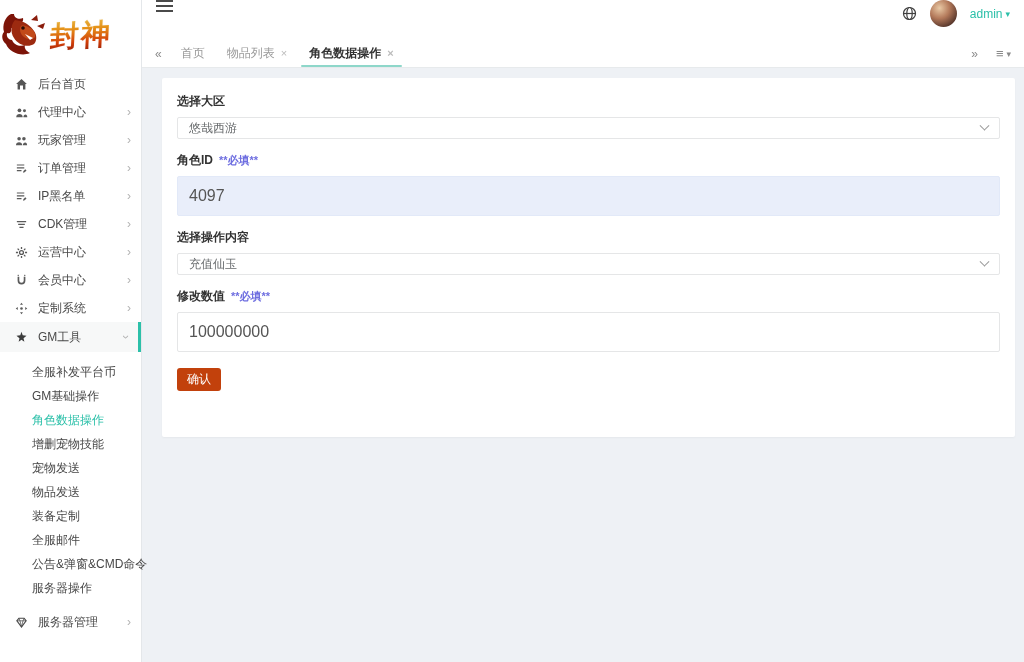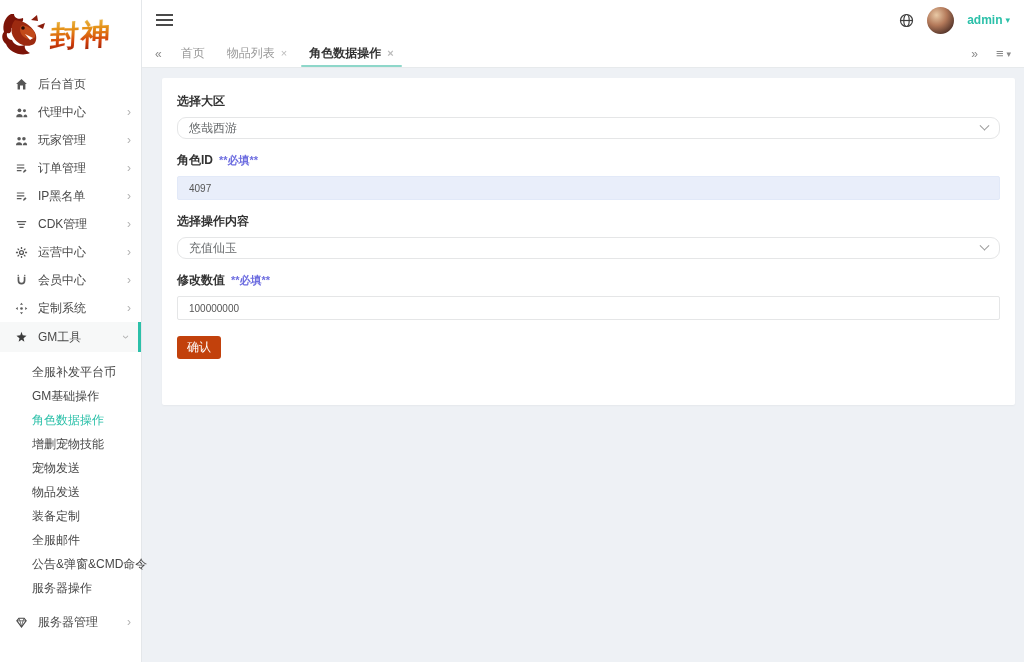--- a/index.html
+++ b/index.html
@@ -27,21 +27,21 @@
   .menu-item.active { background:#f7f8f8; border-right:3px solid #2cc0a9; height:30px; }
   .menu-item.active .mi-arrow { transform:rotate(90deg); }
   .submenu { padding:8px 0 4px; }
   .submenu-item { height:24px; line-height:24px; padding-left:32px; font-size:12px;
     color:#474747; cursor:pointer; white-space:nowrap; }
   .submenu-item.active { color:#2cc0a9; }
   .server-item { margin-top:4px; }
 
   
   .header { position:absolute; left:142px; right:0; top:0; height:40px; background:#fff;
-    display:flex; align-items:center; padding:0 14px;font-weight:bold; }
+    display:flex; align-items:flex-start; padding:0 14px; }
   .hamburger { cursor:pointer; display:flex; flex-direction:column; gap:3px; }
   .hamburger span { display:block; width:17px; height:2px; background:#4a4a4a; }
   .header-right { margin-left:auto; display:flex; align-items:center; gap:13px; }
   .globe-btn { cursor:pointer; display:flex; }
   .avatar { width:27px; height:27px; border-radius:50%; cursor:pointer;
     background:radial-gradient(circle at 35% 30%, #e9c9a5 0%, #b3795a 40%, #5c3a2e 75%, #2e1d1a 100%); }
   .admin-dd { color:#2cc0a9; font-size:12px; display:flex; align-items:center; gap:3px; cursor:pointer; }
   .admin-dd .caret { font-size:9px; }
 
   
@@ -60,27 +60,27 @@
   .tab-menu { display:flex; align-items:center; gap:3px; font-size:13px; cursor:pointer; }
   .tab-menu .caret { font-size:9px; }
 
   
   .main { position:absolute; left:142px; right:0; top:68px; bottom:0; background:#eef1f5; }
   .card { margin:10px 9px 0 20px; background:#fff; border-radius:2px;
     padding:15px 15px 46px; box-shadow:0 1px 2px rgba(0,0,0,.04); }
   .form-label { font-size:12px; font-weight:bold; color:#333; margin-bottom:7px;
     display:flex; align-items:baseline; gap:6px; }
   .required { color:#6e6ee0; font-size:11px; }
-  .select { height:22px; border:1px solid #e5e6e7; border-radius:9px; background:#fff;
+  .select { height:22px; border:1px solid #e5e6e7; border-radius:2px; background:#fff;
     display:flex; align-items:center; justify-content:space-between; padding:0 11px;
     font-size:12px; color:#676a6c; margin-bottom:13px; cursor:pointer; }
   .sel-chevron { width:7px; height:7px; border-right:1.4px solid #999;
     border-bottom:1.4px solid #999; transform:rotate(45deg) translate(-2px,-2px); }
-  .input { display:block; width:100%; height:24px; border:1px solid #e5e6e7; border-radius:2px;
-    padding:0 11px; font-size:10px; color:#555; margin-bottom:13px; outline:none;
+  .input { display:block; width:100%; height:40px; border:1px solid #e5e6e7; border-radius:2px;
+    padding:0 11px; font-size:16px; color:#555; margin-bottom:13px; outline:none;
     font-family:inherit; background:#fff; }
   .input.highlight { background:#e9eefa; border-color:#e2e9f8; }
   .btn-confirm { margin-top:3px; height:23px; min-width:36px; padding:0 10px; border:none;
     border-radius:3px; background:#c2410c; color:#fff; font-size:12px; cursor:pointer;
     font-family:inherit; }
   svg { display:block; }
 </style>
 </head>
 <body>
 

